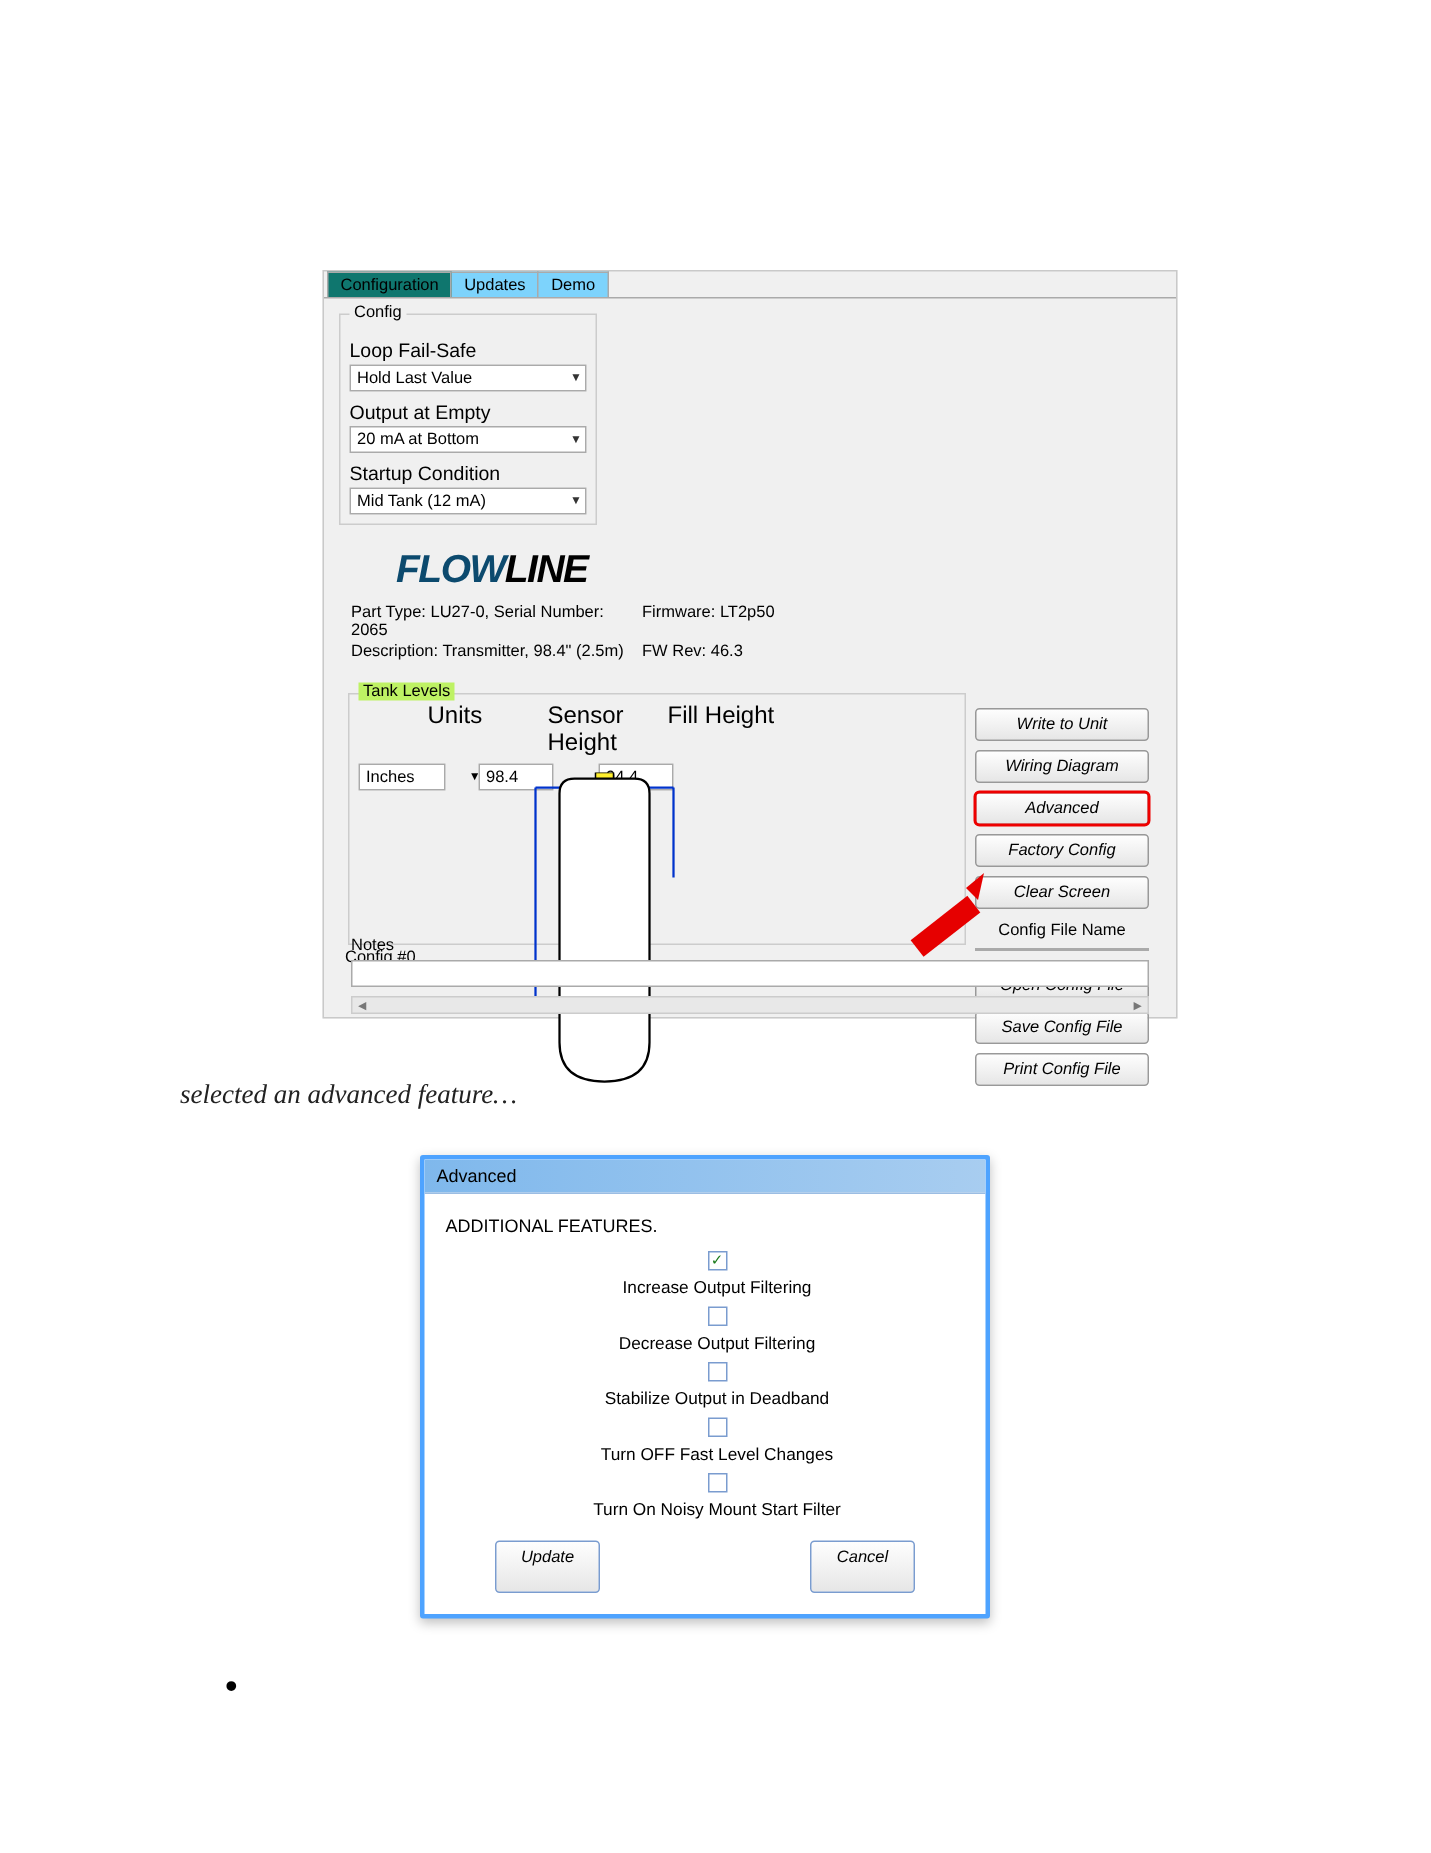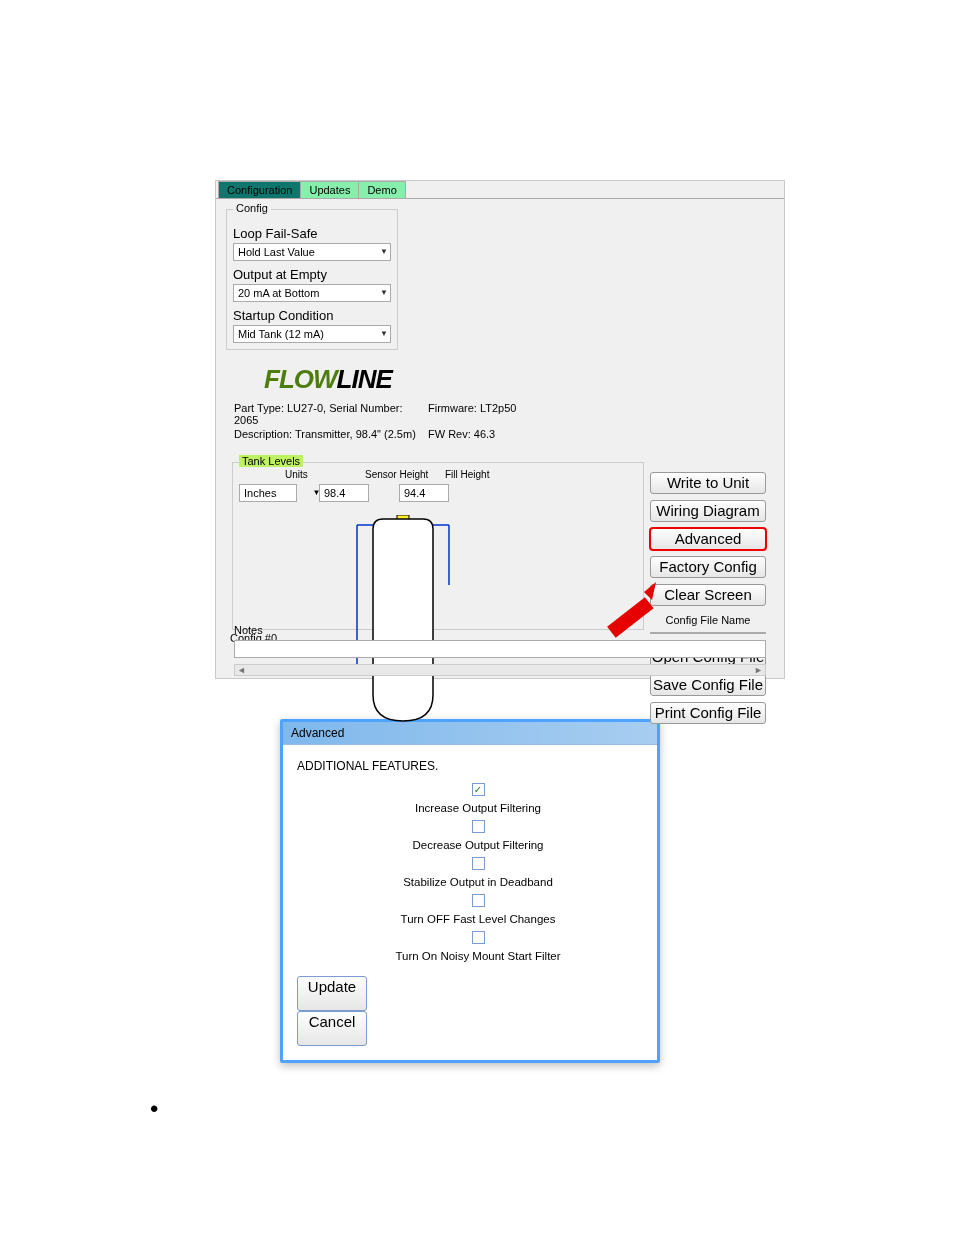--- a/index.html
+++ b/index.html
@@ -22,21 +22,21 @@
     width: 570px;
     margin: 0 0 40px 95px;
     border: 1px solid #c9c9c9;
     background: #f0f0f0;
     padding: 0;
   }
   .tabbar { display: flex; margin-left: 2px; }
   .tab {
     border: 1px solid #aaa;
     border-bottom: none;
-    background: #86efac;
+    background: #7dd3fc;
     padding: 2px 8px;
     margin-right: -1px;
     font-size: 11px;
   }
   .tab.active { background: #0f766e; position: relative; z-index: 2; }
   .panel {
     background: #f0f0f0;
     border-top: 1px solid #aaa;
     display: flex;
     padding: 10px 10px 4px 10px;
@@ -76,39 +76,39 @@
     left: 14px; bottom: 34px;
     font-size: 11px;
   }
 
   .right-col { flex: 1; padding-left: 8px; position: relative; }
   .logo {
     width: 270px; height: 30px; margin: 2px 0 8px 30px;
     font-weight: 900; font-style: italic;
     font-size: 26px; letter-spacing: -1px;
   }
-  .logo .half1 { color: #4d7c0f; font-style: italic; }
+  .logo .half1 { color: #0c4a6e; font-style: italic; }
   .logo .half2 { color: #000; }
 
   .meta-row { font-size: 11px; margin: 2px 0 2px 0; display: flex; }
   .meta-row .m1 { width: 194px; }
   .meta-row .m2 { }
 
   .tanklevels-box {
     position: absolute;
     left: 6px; right: 130px;
     top: 100px; bottom: 44px;
     border: 1px solid #ccc;
     padding: 6px;
   }
   .tanklevels-box > .leg {
     position: absolute; top: -8px; left: 6px;
     background: #bef264; padding: 0 3px; font-size: 11px;
   }
-  .tl-head { display: flex; gap: 0; font-size: 10px; padding-left: 46px; }
+  .tl-head { display: flex; gap: 0; font-size: 16px; padding-left: 46px; }
   .tl-head .c { width: 80px; }
   .tl-row { display: flex; gap: 0; margin-top: 4px; }
   .tl-row .c { width: 80px; }
   .tinput {
     border: 1px solid #aaa; background: #fff;
     height: 18px; line-height: 16px;
     padding: 0 4px; font-size: 11px; display: inline-block;
     width: 50px;
   }
   .tselect { width: 58px; display: flex; justify-content: space-between; gap: 36px; }
@@ -120,22 +120,23 @@
   .btns-col {
     position: absolute;
     right: 8px; top: 110px; bottom: 48px;
     width: 116px;
     display: flex; flex-direction: column; gap: 6px;
   }
   .wbtn {
     border: 1px solid #999;
     background: linear-gradient(#fefefe,#e6e6e6);
     height: 35px; line-height: 20px;
-    text-align: center; font-size: 15px; color: #000;
+    text-align: center; font-size: 11px; color: #000;
     border-radius: 3px;
+    font-style: italic;
   }
   .wbtn.red-highlight {
     outline: 2px solid #e00;
     outline-offset: -1px;
   }
   .btns-col .lbl { font-size: 11px; text-align: center; margin-top: 2px; }
   .fileinput {
     border: 1px solid #aaa; background: #fff;
     height: 18px;
   }
@@ -208,23 +209,22 @@
   }
   .chk {
     width: 13px; height: 13px;
     border: 1px solid #7a9ccf;
     background: #fff;
     display: inline-flex; align-items: center; justify-content: center;
     font-size: 10px; color: #1a7a1a; line-height: 1;
   }
   .chk.checked::after { content: "✓"; }
   .adv-btns {
-    display: flex; justify-content: space-between; 
+    display: flex; justify-content: center; gap: 140px;
     margin-top: 14px;
-    flex-direction: column;
   }
   .adv-btns .wbtn { width: 70px; border-color: #7a9ccf; }
 
   .bullet-dot {
     font-size: 24px; line-height: 1;
     margin: 34px 0 0 30px;
   }
 </style>
 </head>
 <body>
@@ -339,20 +339,21 @@
         <div class="notes-field"></div>
         <div class="scroll-strip">
           <span>◄</span>
           <span>►</span>
         </div>
       </div>
 
     </div>
   </div>
 
+  <div class="doc-caption">selected an advanced feature…</div>
 
   <div class="adv-dialog">
     <div class="adv-title">Advanced</div>
     <div class="adv-body">
       <div class="adv-heading">ADDITIONAL FEATURES.</div>
       <div id="adv-items">
           <div class="adv-item">
             <span class="chk checked"></span>
             <span>Increase Output Filtering</span>
           </div>

